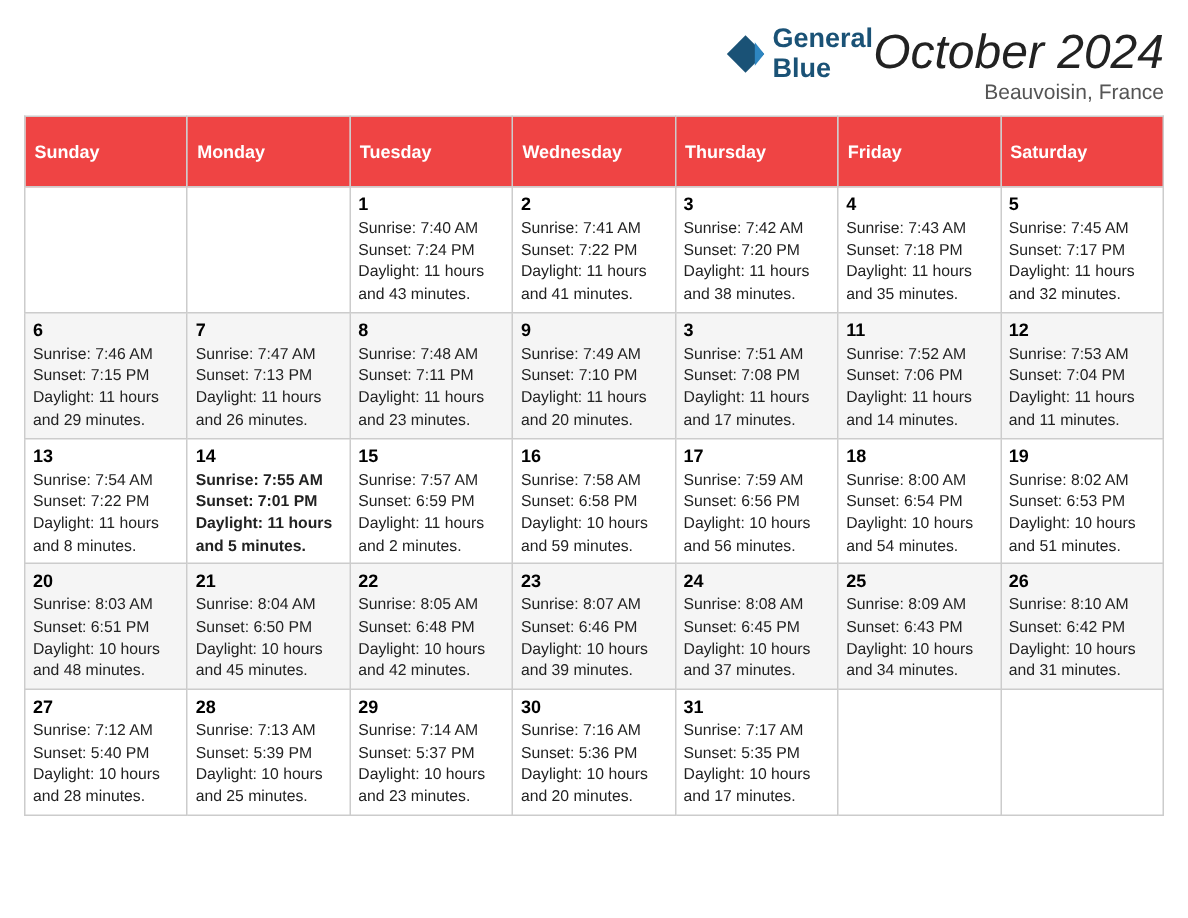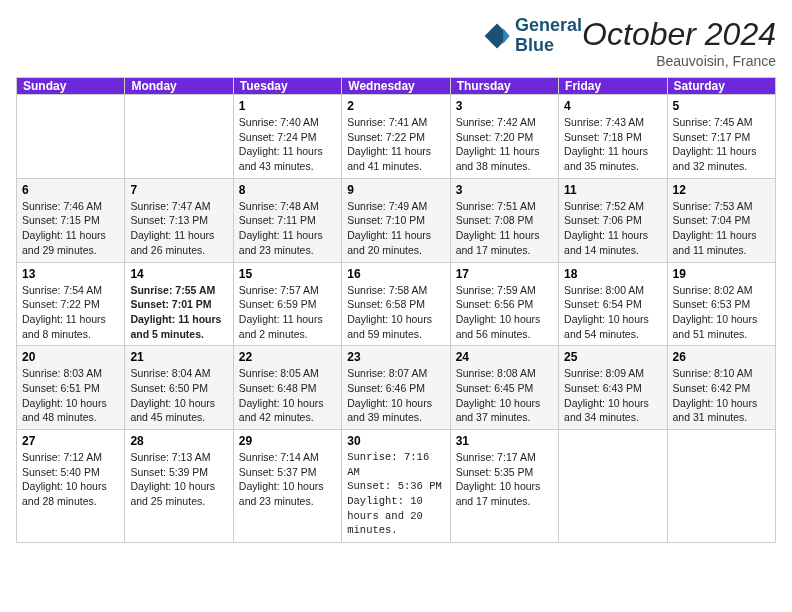--- a/index.html
+++ b/index.html
@@ -46,24 +46,24 @@
     .location {
       font-size: 14px;
       color: #555;
     }
     table {
       width: 100%;
       border-collapse: collapse;
       font-size: 11px;
     }
     thead tr th {
-      background-color: #6d28d9;
+      background-color: #ef4444;
       color: #fff;
       text-align: left;
-      padding: 1px 6px;
+      padding: 16px 6px;
       font-size: 12px;
       font-weight: bold;
       border: 1px solid #ccc;
     }
     tbody tr td {
       border: 1px solid #ccc;
       vertical-align: top;
       padding: 4px 5px;
       min-height: 80px;
       height: 80px;
@@ -303,21 +303,21 @@
 Daylight: 10 hours and 25 minutes.</div>
         </td>
         <td>
           <span class="day-num">29</span>
           <div class="day-info" style="white-space: pre-line;">Sunrise: 7:14 AM
 Sunset: 5:37 PM
 Daylight: 10 hours and 23 minutes.</div>
         </td>
         <td>
           <span class="day-num">30</span>
-          <div class="day-info" style="white-space: pre-line; font-family: Liberation Mono, monospace;">Sunrise: 7:16 AM
+          <div class="day-info" style="white-space: pre-line;">Sunrise: 7:16 AM
 Sunset: 5:36 PM
 Daylight: 10 hours and 20 minutes.</div>
         </td>
         <td>
           <span class="day-num">31</span>
           <div class="day-info" style="white-space: pre-line;">Sunrise: 7:17 AM
 Sunset: 5:35 PM
 Daylight: 10 hours and 17 minutes.</div>
         </td>
         <td class="empty"></td>

